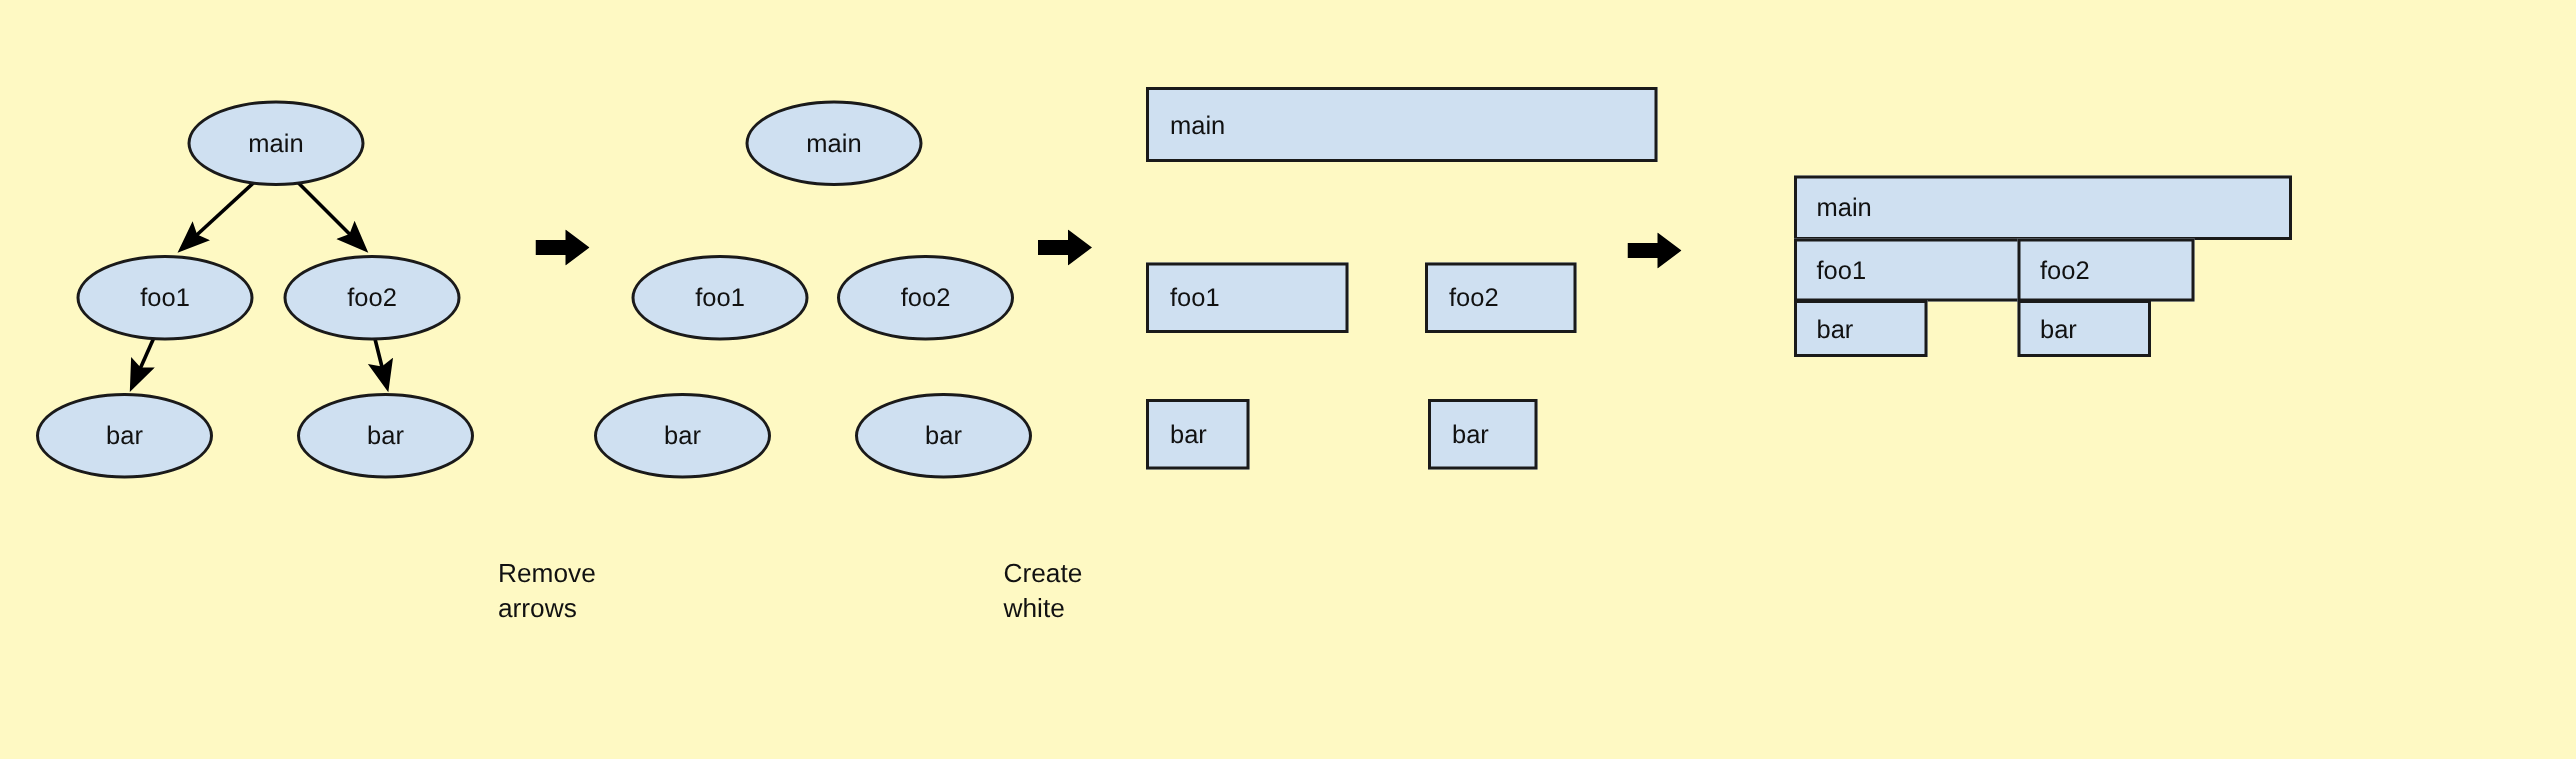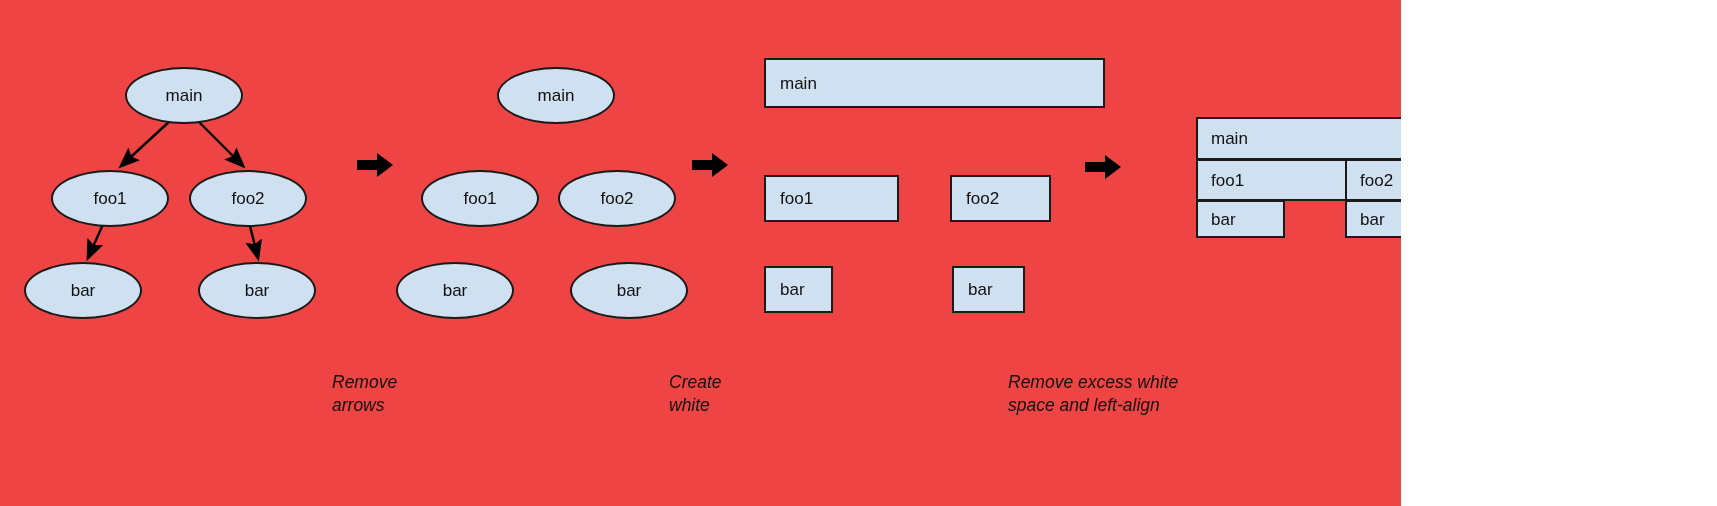--- a/index.html
+++ b/index.html
@@ -2,23 +2,23 @@
 <html><head>
 <meta charset="utf-8">
 <style>
   html, body {
     margin: 0;
     padding: 0;
     background: #ffffff;
   }
   #canvas {
     position: relative;
-    width: 1401px;
+    width: 1717px;
     height: 506px;
-    background: #ef4444;
+    background: #fef9c3;
     font-family: "Liberation Sans", sans-serif;
     overflow: hidden;
   }
   .node-ellipse {
     position: absolute;
     box-sizing: border-box;
     border: 2.2px solid #1a1a1a;
     border-radius: 50%;
     background: #cfe0f1;
     display: flex;
@@ -65,21 +65,20 @@
   .block-arrow {
     position: absolute;
   }
   .caption {
     position: absolute;
     font-size: 17.5px;
     color: #111111;
     line-height: 1.32;
     white-space: pre-line;
     text-align: left;
-    font-style: italic;
   }
 </style>
 </head>
 <body>
 
 <div id="canvas">
 
   <svg class="edge-layer" viewBox="0 0 1717 506" xmlns="http://www.w3.org/2000/svg">
     <defs>
       <marker id="ah" markerWidth="10" markerHeight="10" refX="7.5" refY="3.6" orient="auto" markerUnits="strokeWidth">
@@ -173,16 +172,14 @@
     <span>bar</span>
   </div>
   <div class="frame-rect" style="left:1345px; top:200px; width:89px; height:38px;">
     <span>bar</span>
   </div>
 
   <div class="caption" style="left:332px; top:371px;">Remove
 arrows</div>
   <div class="caption" style="left:669px; top:371px;">Create
 white</div>
-  <div class="caption" style="left:1008px; top:371px;">Remove excess white
-space and left-align</div>
 
 </div>
 
 </body></html>

